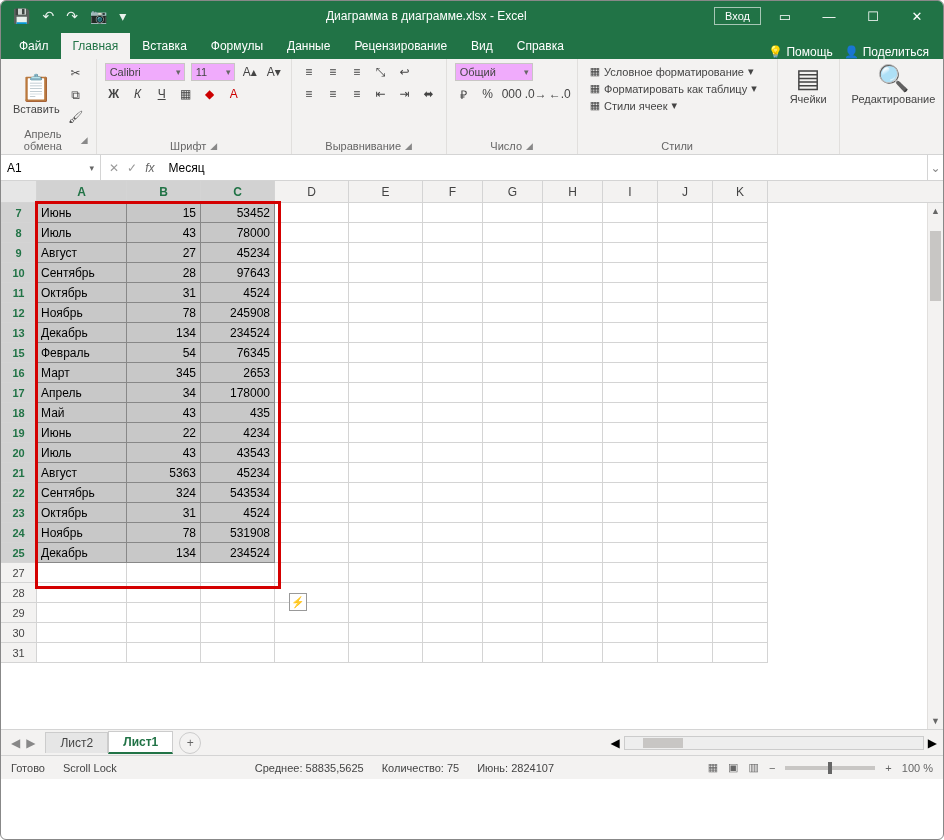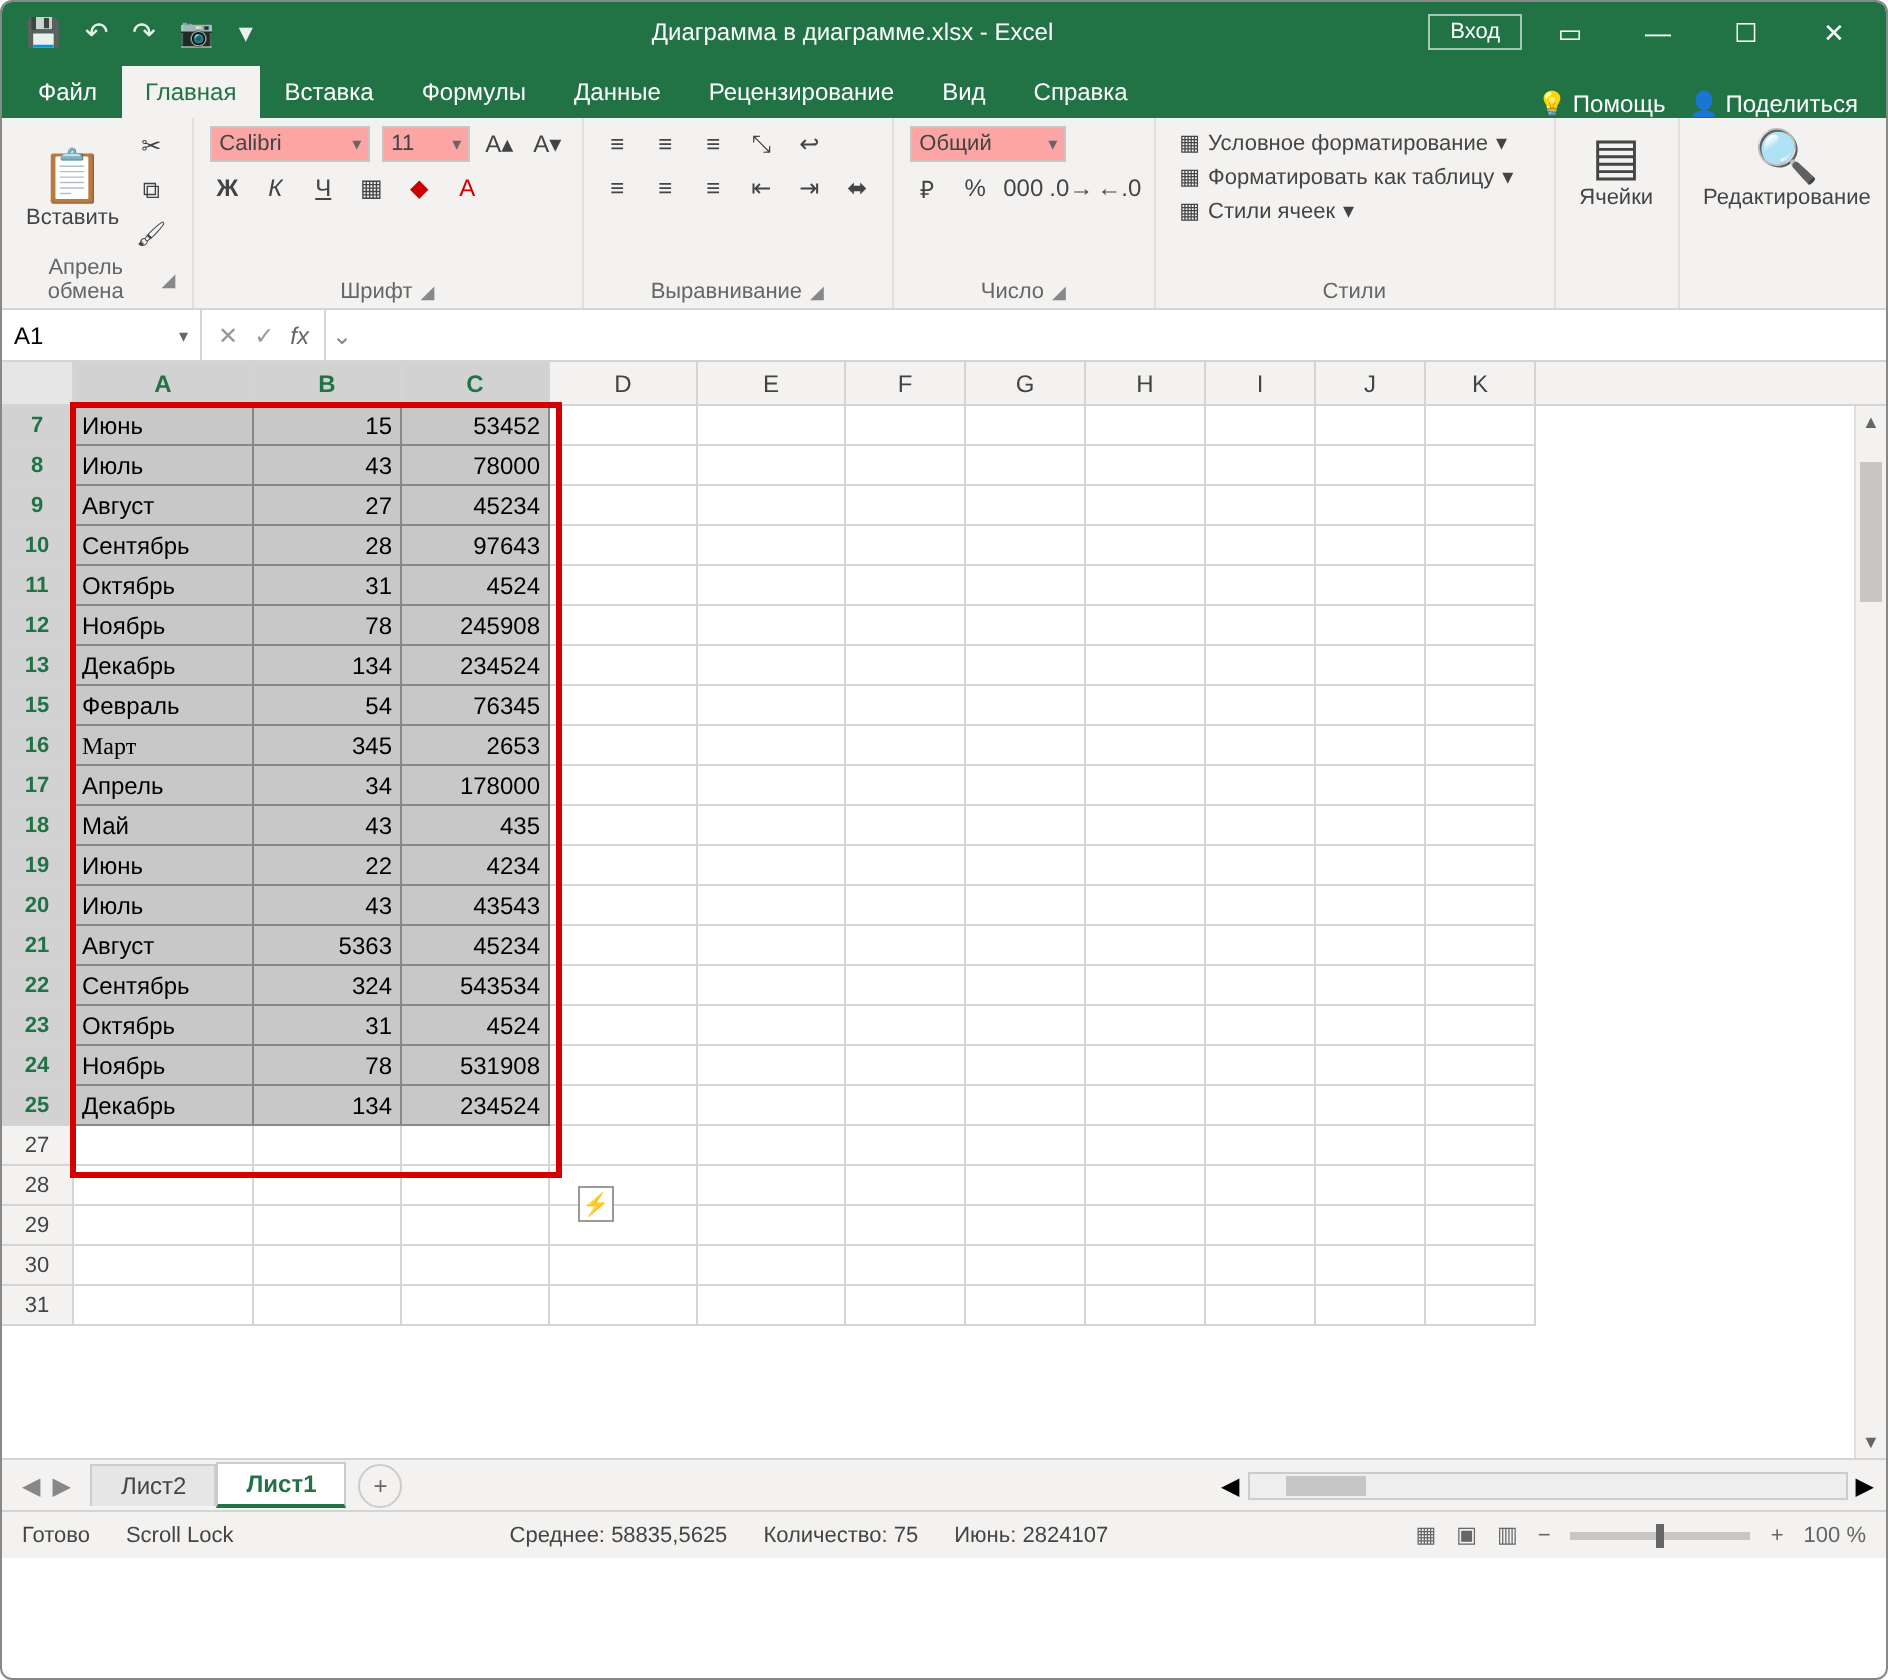--- a/index.html
+++ b/index.html
@@ -17,21 +17,21 @@
 .ribbon-tab.active { background: #f3f2f1; color: #217346; }
 .ribbon-right { margin-left: auto; display: flex; align-items: center; gap: 12px; padding-right: 14px; color:#fff; font-size:12px;}
 .ribbon-right .ic { margin-right:3px; }
 .ribbon { background: #f3f2f1; border-bottom: 1px solid #d4d4d4; height: 96px; display: flex; font-size: 11px; color:#444;}
 .group { border-right: 1px solid #e1dfdd; padding: 4px 8px 2px 8px; display: flex; flex-direction: column; justify-content: space-between; }
 .group-label { text-align: center; color: #666; font-size: 11px; padding-top:2px; display:flex; justify-content:center; gap:4px; align-items:center;}
 .group-label .launcher { font-size:9px; color:#888;}
 .big-btn-col { display:flex; flex-direction:column; align-items:center; justify-content:center; gap:2px; padding:2px 4px;}
 .big-icon { font-size:26px; line-height:1; }
 .mini-col { display:flex; flex-direction:column; gap:4px; padding:0 3px; justify-content:center;}
-.drop { width:80px; height:18px; border:1px solid #c8c6c4; background:#fca5a5; font-size:11px; padding:0 14px 0 4px; line-height:16px; position:relative;}
+.drop { width:80px; height:18px; border:1px solid #c8c6c4; background:#f0abfc; font-size:11px; padding:0 14px 0 4px; line-height:16px; position:relative;}
 .drop.small { width:44px; }
 .drop::after{ content:"▾"; position:absolute; right:3px; top:0; font-size:9px; color:#666;}
 .icon-row { display:flex; gap:6px; align-items:center;}
 .ib { width:18px; height:18px; display:flex; align-items:center; justify-content:center; font-size:12px; color:#444;}
 .formula-bar { height: 26px; border-bottom: 1px solid #d4d4d4; display: flex; align-items: center; font-size: 12px; background:#fff;}
 .namebox { width: 100px; border-right: 1px solid #d4d4d4; padding: 0 6px; height:100%; display:flex; align-items:center; justify-content:space-between;}
 .namebox span.arr{font-size:9px;color:#666;}
 .fx-btns { display:flex; gap:8px; padding:0 8px; color:#999;}
 .fx-btns .fxlabel{ font-style:italic; color:#666;}
 .fx-input { flex:1; padding:0 6px; }
@@ -227,20 +227,21 @@
 <div class="formula-bar">
   <div class="namebox">
       <span>A1</span>
       <span class="arr">▾</span>
     </div>
   <div class="fx-btns">
     <span>✕</span>
     <span>✓</span>
     <span class="fxlabel">fx</span>
   </div>
+  <div class="fx-input">Месяц</div>
   <div class="fx-end">⌄</div>
 </div>
 
 <div class="grid-area">
   <div class="col-headers" id="col-headers">
     <div class="corner"></div>
   <div class="col-h sel" style="width: 90px;">A</div>
       <div class="col-h sel" style="width: 74px;">B</div>
       <div class="col-h sel" style="width: 74px;">C</div>
       <div class="col-h" style="width: 74px;">D</div>
@@ -360,21 +361,21 @@
         <div class="cell" style="width: 74px;"></div>
         <div class="cell" style="width: 60px;"></div>
         <div class="cell" style="width: 60px;"></div>
         <div class="cell" style="width: 60px;"></div>
         <div class="cell" style="width: 55px;"></div>
         <div class="cell" style="width: 55px;"></div>
         <div class="cell" style="width: 55px;"></div>
       </div>
       <div class="row">
         <div class="row-h sel">16</div>
-        <div class="cell selcell txt" style="width: 90px; font-family: Liberation Serif, serif;">Март</div>
+        <div class="cell selcell txt" style="width: 90px;">Март</div>
         <div class="cell selcell num" style="width: 74px;">345</div>
         <div class="cell selcell num" style="width: 74px;">2653</div>
         <div class="cell" style="width: 74px;"></div>
         <div class="cell" style="width: 74px;"></div>
         <div class="cell" style="width: 60px;"></div>
         <div class="cell" style="width: 60px;"></div>
         <div class="cell" style="width: 60px;"></div>
         <div class="cell" style="width: 55px;"></div>
         <div class="cell" style="width: 55px;"></div>
         <div class="cell" style="width: 55px;"></div>

